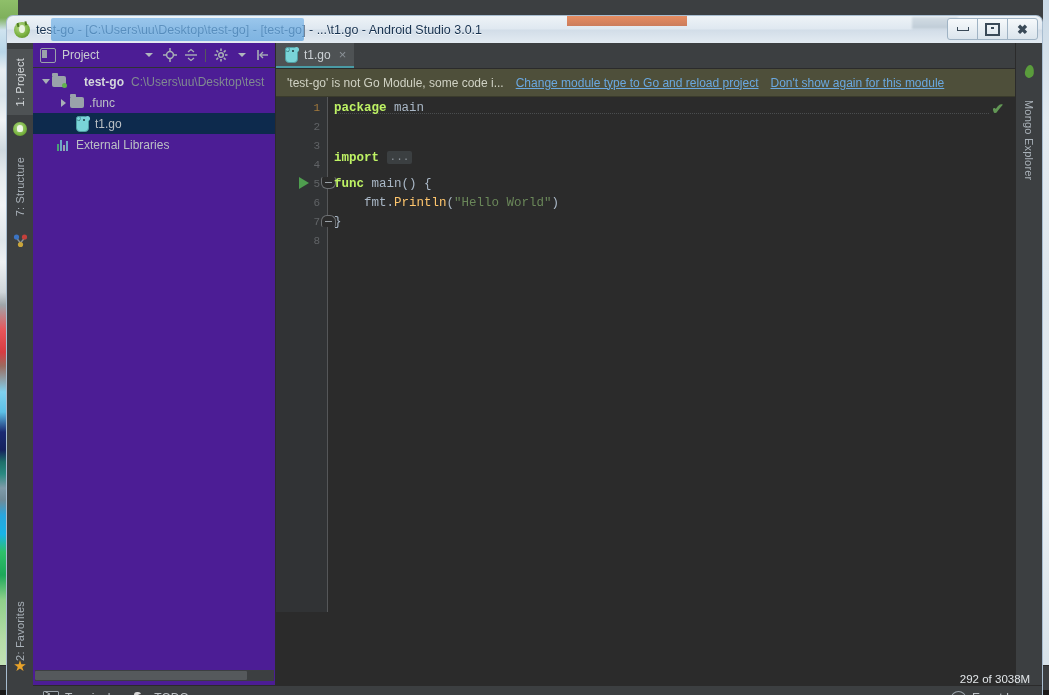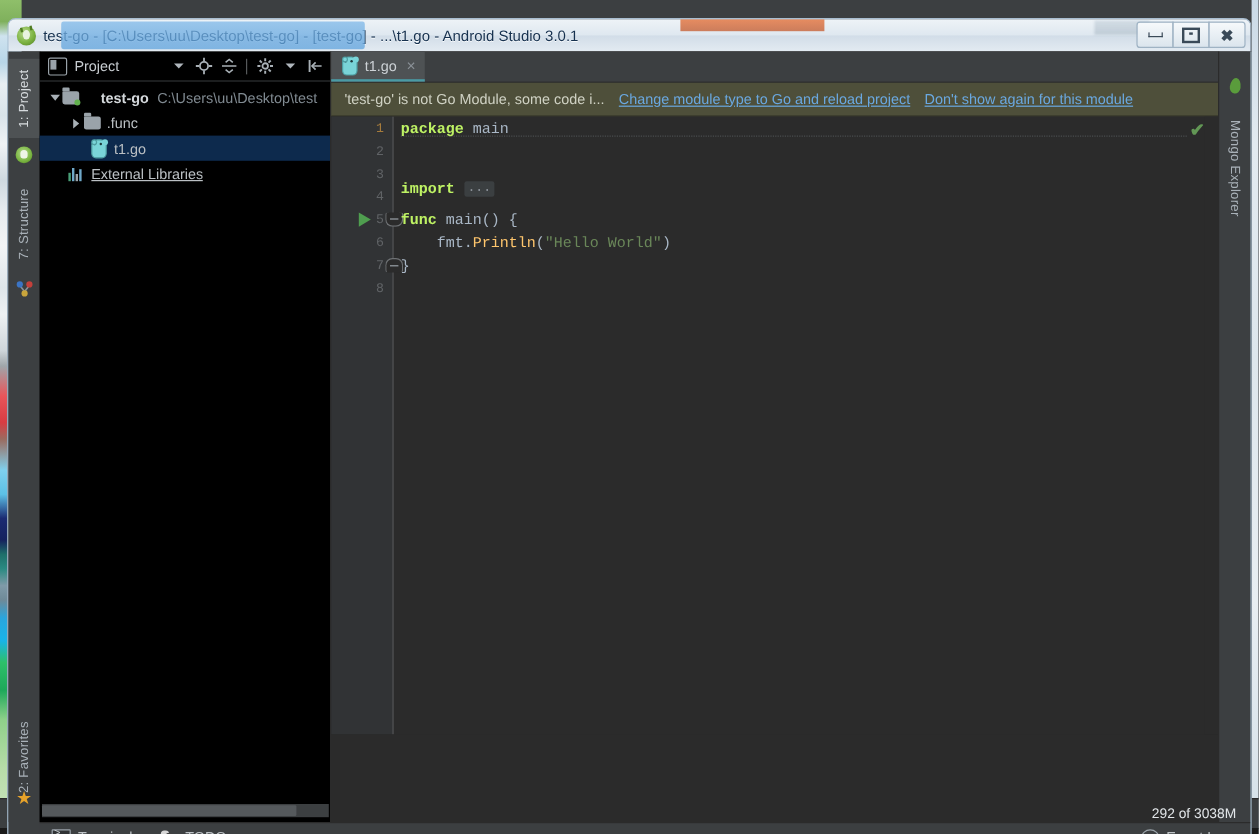--- a/index.html
+++ b/index.html
@@ -162,21 +162,21 @@
     background:#3c3f41; border-left:1px solid #2b2b2b;
   }
   .icon-leaf {
     width:9px;height:13px;border-radius:50% 50% 50% 50%/60% 60% 40% 40%;
     background:#5a9c3c; transform: rotate(8deg);
   }
 
   
   .project-panel {
     position:absolute; left:26px; top:0; width:243px; height:642px;
-    background:#000000; border-right:1px solid #2b2b2b;
+    background:#4c1d95; border-right:1px solid #2b2b2b;
     box-sizing:border-box;
   }
   .panel-head {
     height:24px; display:flex; align-items:center;
     padding:0 4px 0 7px; gap:0;
     border-bottom:1px solid #2f3234;
   }
   .panel-head-icon {
     width:14px;height:13px;border:1.5px solid #9aa3aa;border-radius:2px;position:relative;margin-right:6px;
   }
@@ -489,21 +489,21 @@
               </span>
             <span class="folder"></span>
             <span class="tlabel">.func</span>
           </div>
 
           <div class="trow selected" style="padding-left:43px;">
             <span class="gopher"></span>
             <span class="tlabel">t1.go</span>
           </div>
 
-          <div class="trow" style="padding-left:24px;text-decoration:underline;">
+          <div class="trow" style="padding-left:24px;">
             <span class="libicon">
               <i style="height:7px;background:#49a078;"></i>
                 <i style="height:11px;background:#6fa8c8;"></i>
                 <i style="height:6px;background:#9aa3aa;"></i>
                 <i style="height:10px;background:#6fa8c8;"></i>
             </span>
             <span class="tlabel">External Libraries</span>
           </div>
 
         </div>

